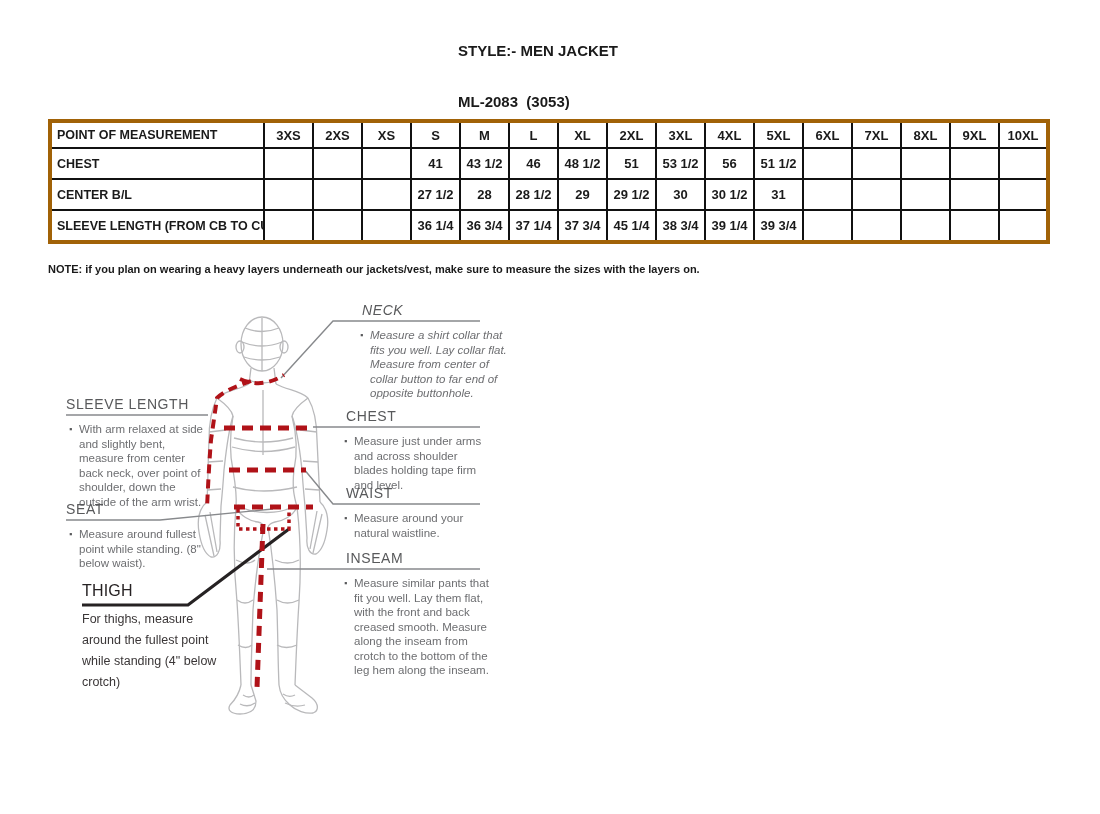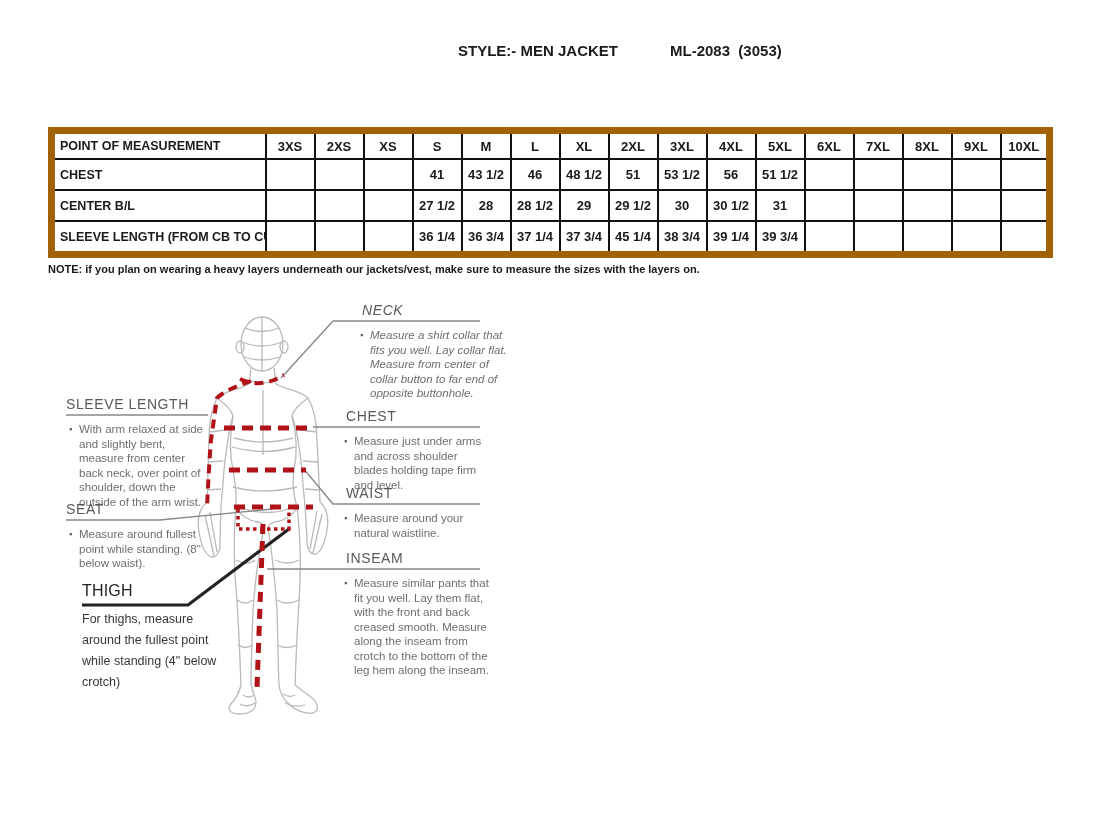--- a/index.html
+++ b/index.html
@@ -1,26 +1,26 @@
 <!DOCTYPE html>
 <html><head>
 <meta charset="utf-8">
 <style>
   html,body{margin:0;padding:0;background:#fff;}
   .page{position:relative;width:1100px;height:814px;background:#ffffff;overflow:hidden;
         font-family:"Liberation Sans", sans-serif;color:#1a1a1a;}
 
   
-  .title-row{position:absolute;left:458px;top:42px;display:flex;gap:52px;
-             font-size:15px;font-weight:bold;}
+  .title-row{position:absolute;left:458px;top:42px;display:flex;gap:34px;
+             font-size:15px;font-weight:bold;flex-direction:column;}
   .style-code{white-space:pre;}
 
   
-  .size-table{position:absolute;left:48px;top:127px;border-collapse:collapse;
-              table-layout:fixed;width:984px;border:7px solid #a16207;}
+  .size-table{position:absolute;left:48px;top:119px;border-collapse:collapse;
+              table-layout:fixed;width:984px;border:4px solid #a16207;}
   .size-table th,.size-table td{border:2px solid #111;font-weight:bold;
               font-size:13px;padding:0 2px;overflow:hidden;white-space:nowrap;}
   .size-table th{height:24px;text-align:center;}
   .size-table td{height:29px;text-align:center;}
   .size-table th.poml, .size-table td.rowlabel{text-align:left;padding-left:5px;font-size:12.5px;}
 
   
   .note-line{position:absolute;left:48px;top:263px;font-size:11px;font-weight:bold;}
 
   

